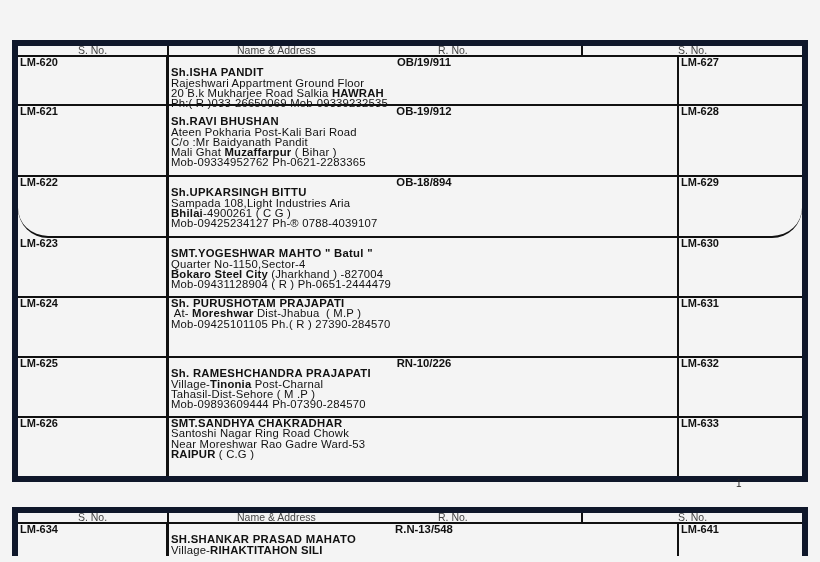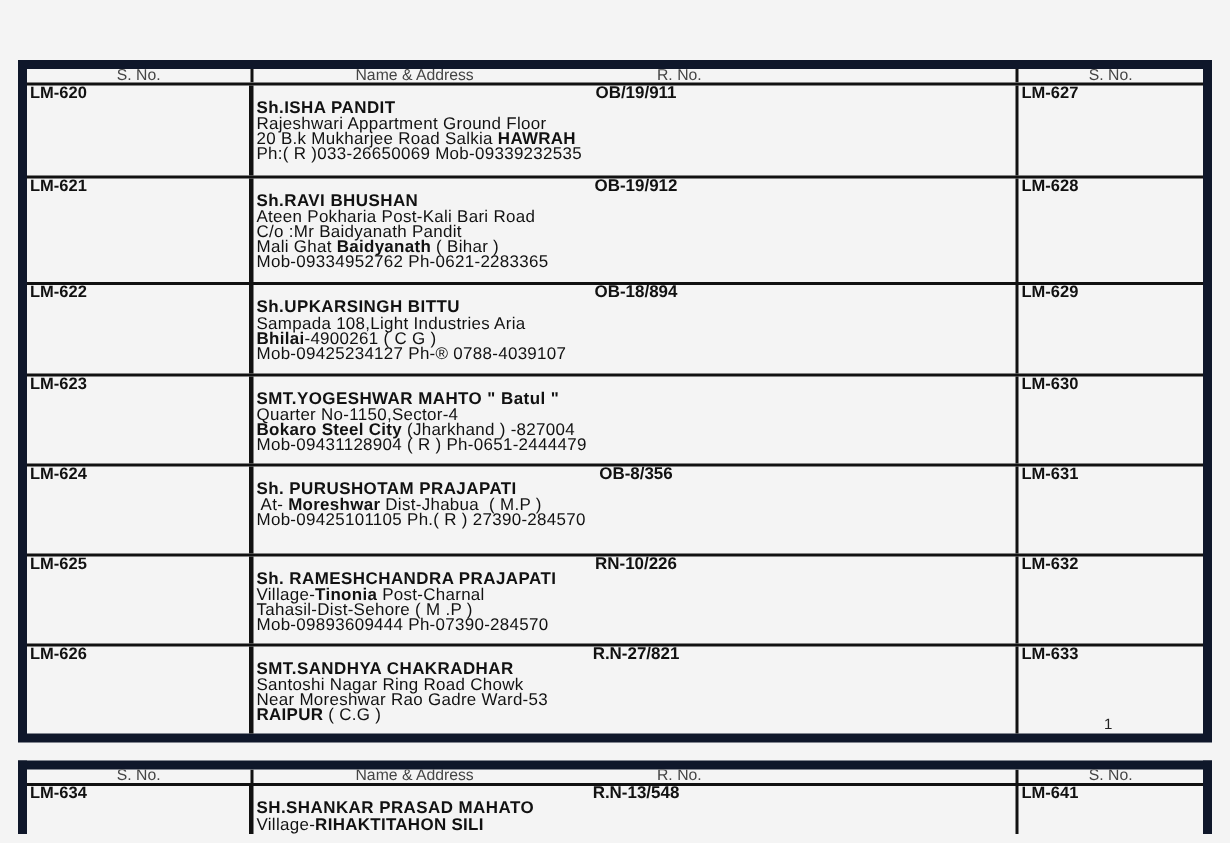--- a/index.html
+++ b/index.html
@@ -20,21 +20,21 @@
     .hdr {
       display: flex;
       height: 9px;
       border-bottom: 2px solid #111;
       font-size: 10.5px;
       line-height: 9px;
       color: #444;
       overflow: hidden;
     }
     .hdr .c1 { width: 151px; text-align: center; border-right: 2px solid #111; box-sizing: border-box; }
-    .hdr .c2 { width: 510px; border-right: 2px solid #111; box-sizing: border-box; position: relative; }
+    .hdr .c2 { width: 414px; border-right: 2px solid #111; box-sizing: border-box; position: relative; }
     .hdr .c3 { flex: 1; text-align: center; }
     .hdr .c2 .na { position: absolute; left: 68px; top: 0; }
     .hdr .c2 .rn { position: absolute; left: 269px; top: 0; }
     .row {
       display: flex;
       border-bottom: 2px solid #111;
       box-sizing: border-box;
     }
     .row:last-child { border-bottom: none; }
     .cell { box-sizing: border-box; }
@@ -57,48 +57,48 @@
 <div class="tbl" style="top:40px;">
   <div class="hdr">
     <div class="c1 cell">S. No.</div>
     <div class="c2 cell">
       <span class="na">Name &amp; Address</span>
       <span class="rn">R. No.</span>
     </div>
     <div class="c3 cell">S. No.</div>
   </div>
   <div id="rows1">
-      <div class="row" style="height: 62px;">
+      <div class="row" style="height: 49px;">
     <div class="c1 cell">LM-620</div>
     <div class="c2 cell">
       <span class="rno">OB/19/911</span>
       <span class="nm">Sh.ISHA PANDIT</span>
       <div class="lines">
             <span class="ln"><span style="white-space: pre;">Rajeshwari Appartment Ground Floor</span></span>
             <span class="ln"><span style="white-space: pre;">20 B.k Mukharjee Road Salkia </span><b>HAWRAH</b></span>
             <span class="ln"><span style="white-space: pre;">Ph:( R )033-26650069 Mob-09339232535</span></span>
           </div>
     </div>
     <div class="c3 cell">LM-627</div>
   </div>
       <div class="row" style="height: 71px;">
     <div class="c1 cell">LM-621</div>
     <div class="c2 cell">
       <span class="rno">OB-19/912</span>
       <span class="nm">Sh.RAVI BHUSHAN</span>
       <div class="lines">
             <span class="ln"><span style="white-space: pre;">Ateen Pokharia Post-Kali Bari Road</span></span>
             <span class="ln"><span style="white-space: pre;">C/o :Mr Baidyanath Pandit</span></span>
-            <span class="ln"><span style="white-space: pre;">Mali Ghat </span><b>Baidyanath</b><span style="white-space: pre;"> ( Bihar )</span></span>
+            <span class="ln"><span style="white-space: pre;">Mali Ghat </span><b>Muzaffarpur</b><span style="white-space: pre;"> ( Bihar )</span></span>
             <span class="ln"><span style="white-space: pre;">Mob-09334952762 Ph-0621-2283365</span></span>
           </div>
     </div>
     <div class="c3 cell">LM-628</div>
   </div>
-      <div class="row" style="height: 61px;">
+      <div class="row" style="height: 61px; border-radius: 30px;">
     <div class="c1 cell">LM-622</div>
     <div class="c2 cell">
       <span class="rno">OB-18/894</span>
       <span class="nm">Sh.UPKARSINGH BITTU</span>
       <div class="lines">
             <span class="ln"><span style="white-space: pre;">Sampada 108,Light Industries Aria</span></span>
             <span class="ln"><b>Bhilai</b><span style="white-space: pre;">-4900261 ( C G )</span></span>
             <span class="ln"><span style="white-space: pre;">Mob-09425234127 Ph-® 0788-4039107</span></span>
           </div>
     </div>
@@ -113,21 +113,20 @@
             <span class="ln"><span style="white-space: pre;">Quarter No-1150,Sector-4</span></span>
             <span class="ln"><b>Bokaro Steel City</b><span style="white-space: pre;"> (Jharkhand ) -827004</span></span>
             <span class="ln"><span style="white-space: pre;">Mob-09431128904 ( R ) Ph-0651-2444479</span></span>
           </div>
     </div>
     <div class="c3 cell">LM-630</div>
   </div>
       <div class="row" style="height: 60px;">
     <div class="c1 cell">LM-624</div>
     <div class="c2 cell">
-      <span class="rno">OB-8/356</span>
       <span class="nm">Sh. PURUSHOTAM PRAJAPATI</span>
       <div class="lines">
             <span class="ln"><span style="white-space: pre;"> At- </span><b>Moreshwar</b><span style="white-space: pre;"> Dist-Jhabua  ( M.P )</span></span>
             <span class="ln"><span style="white-space: pre;">Mob-09425101105 Ph.( R ) 27390-284570</span></span>
           </div>
     </div>
     <div class="c3 cell">LM-631</div>
   </div>
       <div class="row" style="height: 60px;">
     <div class="c1 cell">LM-625</div>
@@ -138,21 +137,20 @@
             <span class="ln"><span style="white-space: pre;">Village-</span><b>Tinonia</b><span style="white-space: pre;"> Post-Charnal</span></span>
             <span class="ln"><span style="white-space: pre;">Tahasil-Dist-Sehore ( M .P )</span></span>
             <span class="ln"><span style="white-space: pre;">Mob-09893609444 Ph-07390-284570</span></span>
           </div>
     </div>
     <div class="c3 cell">LM-632</div>
   </div>
       <div class="row" style="height: 58px;">
     <div class="c1 cell">LM-626</div>
     <div class="c2 cell">
-      <span class="rno">R.N-27/821</span>
       <span class="nm">SMT.SANDHYA CHAKRADHAR</span>
       <div class="lines">
             <span class="ln"><span style="white-space: pre;">Santoshi Nagar Ring Road Chowk</span></span>
             <span class="ln"><span style="white-space: pre;">Near Moreshwar Rao Gadre Ward-53</span></span>
             <span class="ln"><b>RAIPUR</b><span style="white-space: pre;"> ( C.G )</span></span>
           </div>
     </div>
     <div class="c3 cell">LM-633</div>
   </div>
     </div>

